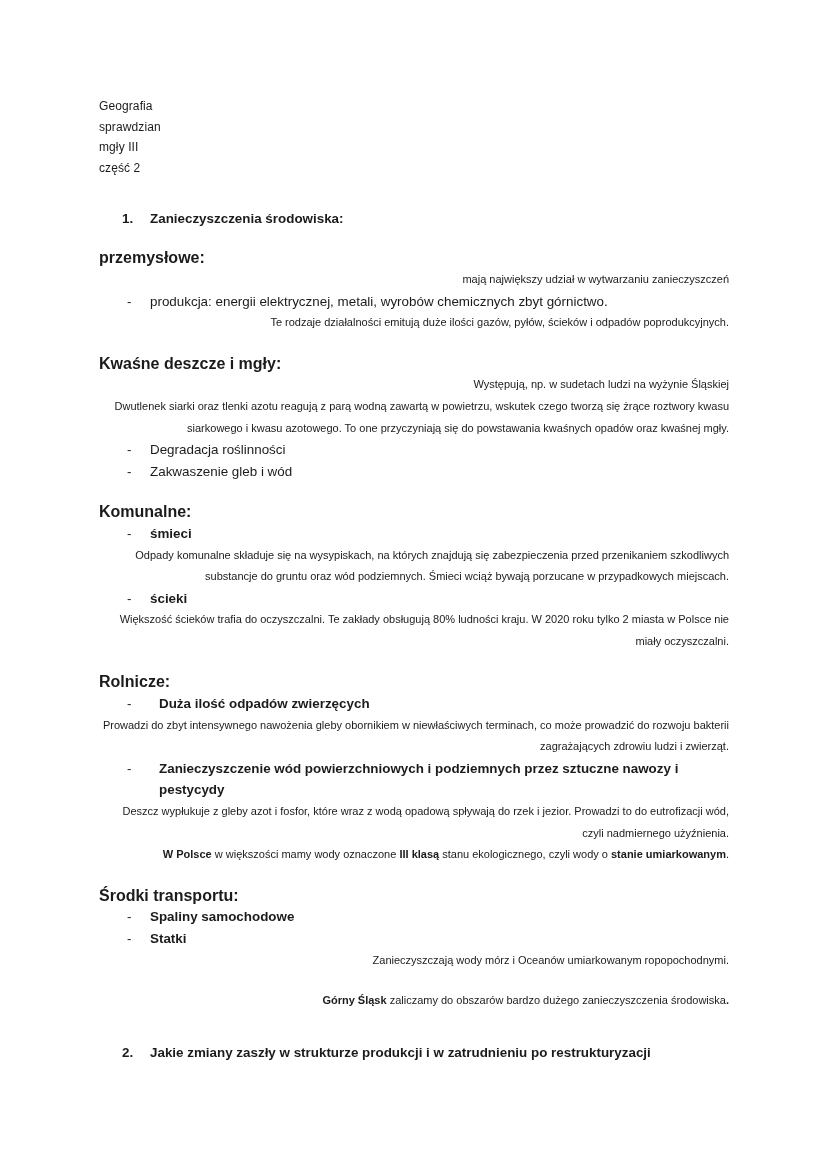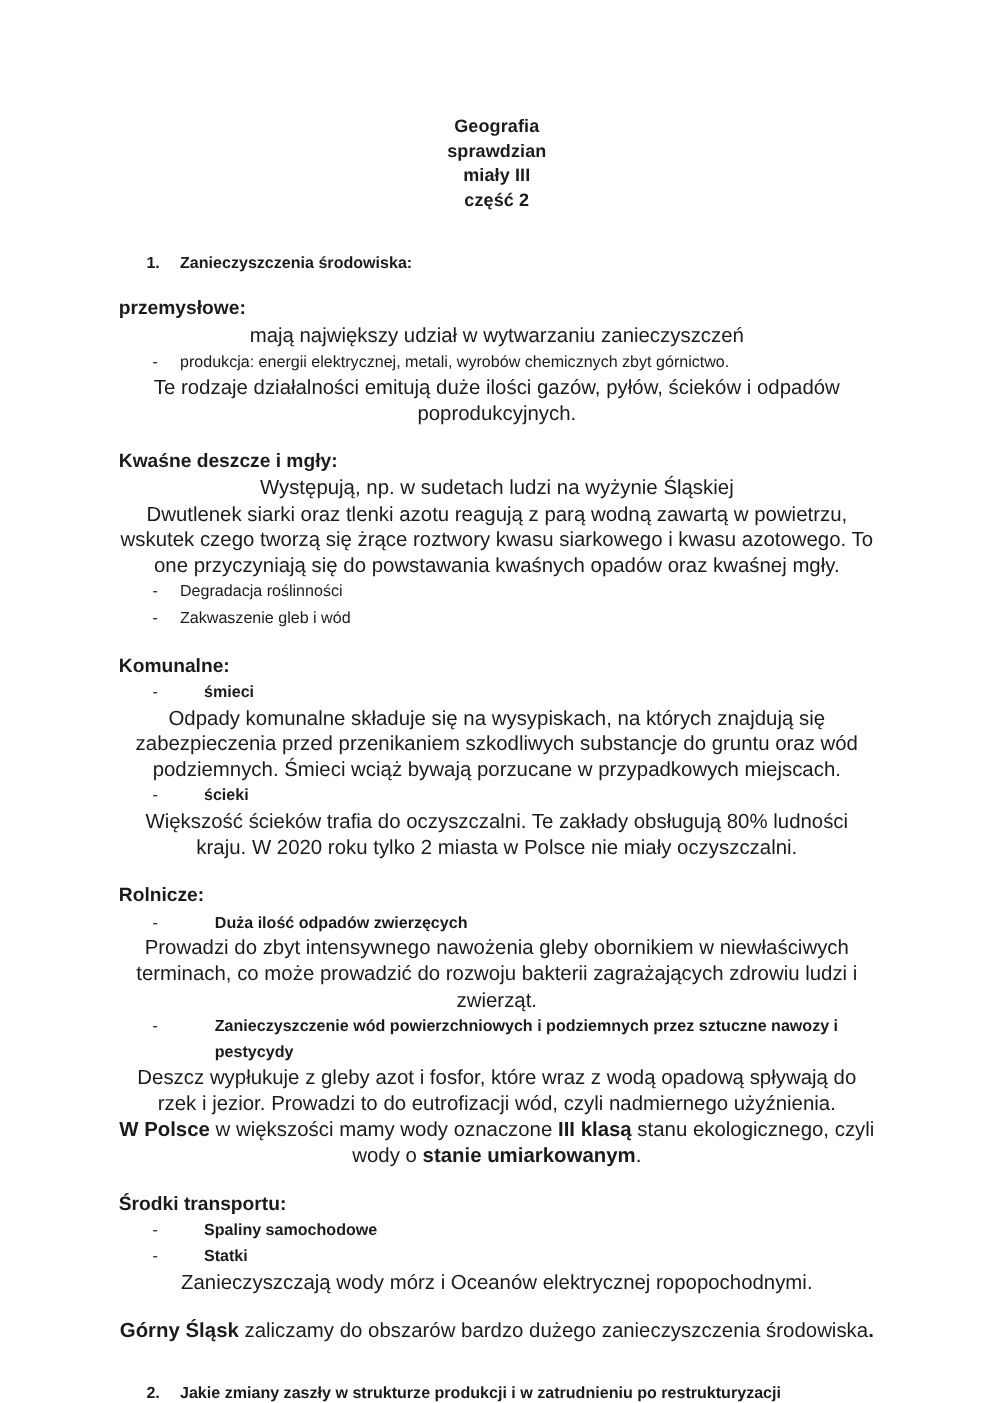--- a/index.html
+++ b/index.html
@@ -17,23 +17,22 @@
   }
   .page {
     position: relative;
     width: 828px;
     height: 1169px;
     background: #ffffff;
     box-sizing: border-box;
     padding: 96px 99px 40px 99px;
   }
   .doc-title {
-    text-align: center;
-    font-weight: bold;
-    font-size: 15px;
+    font-weight: normal;
+    font-size: 12px;
     line-height: 20.6px;
     margin: 0 0 0 0;
     letter-spacing: 0.1px;
   }
   .doc-title div { white-space: pre; }
 
   
   .numbered {
     display: flex;
     font-weight: bold;
@@ -45,23 +44,23 @@
     width: 28px;
     flex: 0 0 28px;
     margin-left: 23px;
   }
   .numbered .num-text { flex: 1; }
 
   .block { margin-top: 19px; }
 
   p.line {
     margin: 0;
-    font-size: 17px;
+    font-size: 11px;
     line-height: 21.6px;
-    text-align: center;
+    text-align: right;
   }
   p.head {
     margin: 0;
     font-weight: bold;
     font-size: 16px;
     line-height: 21.6px;
   }
   b, strong { font-weight: bold; }
 
   .dash-item {
@@ -72,31 +71,31 @@
   .dash-item .dash {
     flex: 0 0 23px;
     width: 23px;
     margin-left: 28px;
   }
   .dash-item.wide .dash {
     flex: 0 0 32px;
     width: 32px;
   }
   .dash-item .dtext { flex: 1; }
-  .dash-item.bold .dtext { font-weight: bold; margin-left: 20px; }
+  .dash-item.bold .dtext { font-weight: bold; }
 </style>
 </head>
 <body>
 
 <div class="page">
 
   <div class="doc-title">
     <div>Geografia</div>
     <div>sprawdzian</div>
-    <div>miały III</div>
+    <div>mgły III</div>
     <div>część 2</div>
   </div>
 
   <div class="numbered">
     <span class="num">1.</span>
     <span class="num-text">Zanieczyszczenia środowiska:</span>
   </div>
 
   <div class="block">
     <p class="head">przemysłowe:</p>
@@ -154,21 +153,21 @@
   <div class="block">
     <p class="head">Środki transportu:</p>
     <div class="dash-item bold">
       <span class="dash">-</span>
       <span class="dtext">Spaliny samochodowe</span>
     </div>
     <div class="dash-item bold">
       <span class="dash">-</span>
       <span class="dtext">Statki</span>
     </div>
-    <p class="line">Zanieczyszczają wody mórz i Oceanów elektrycznej ropopochodnymi.</p>
+    <p class="line">Zanieczyszczają wody mórz i Oceanów umiarkowanym ropopochodnymi.</p>
   </div>
 
   <div class="block">
     <p class="line"><b>Górny Śląsk</b><span> zaliczamy do obszarów bardzo dużego zanieczyszczenia środowiska</span><b>.</b></p>
   </div>
 
   <div class="numbered">
     <span class="num">2.</span>
     <span class="num-text">Jakie zmiany zaszły w strukturze produkcji i w zatrudnieniu po restrukturyzacji</span>
   </div>

